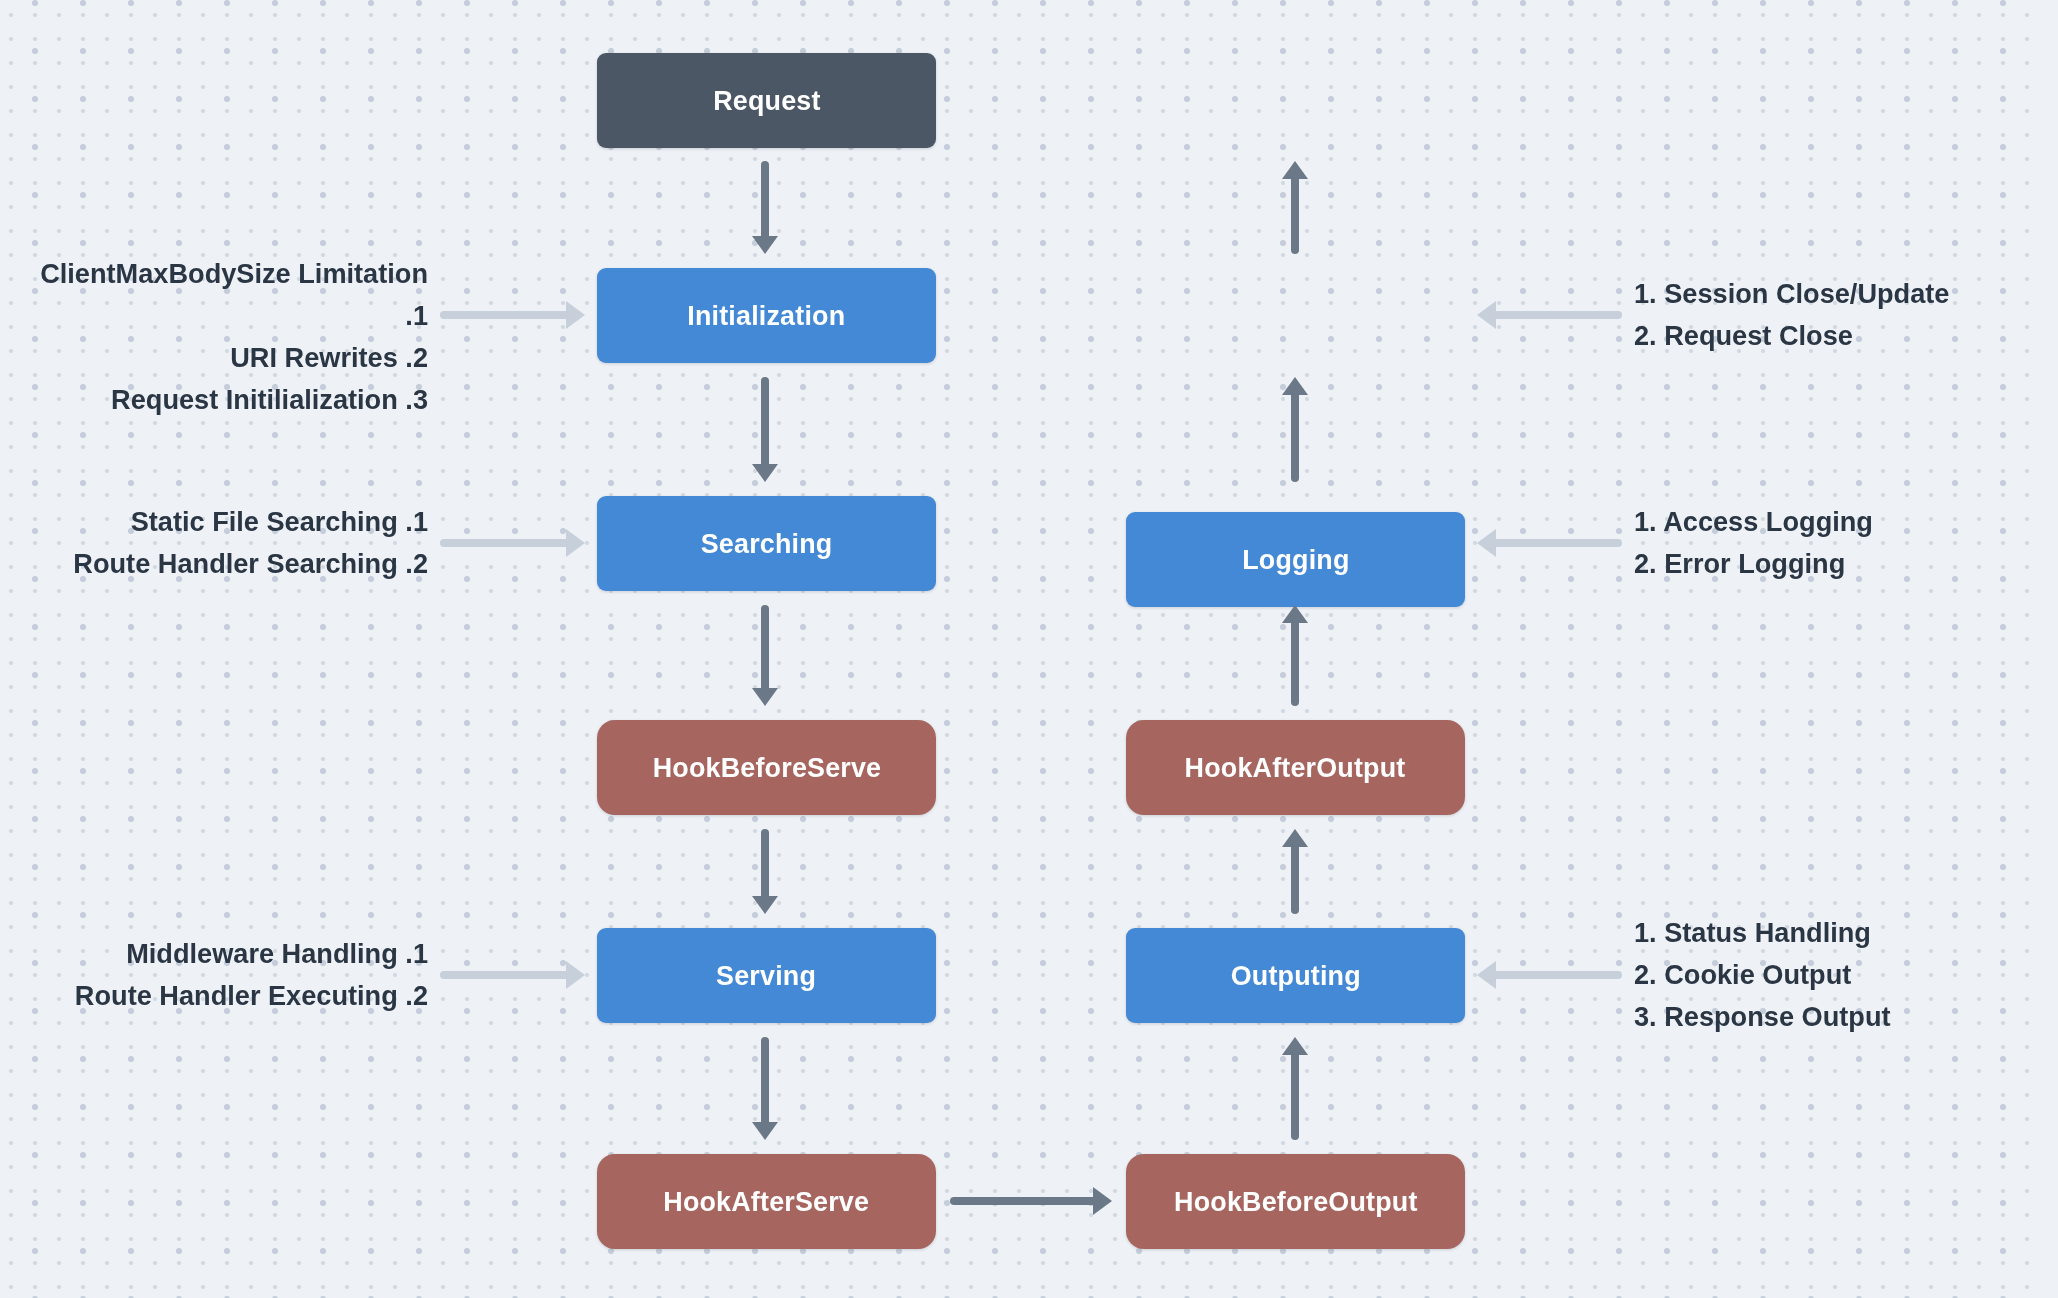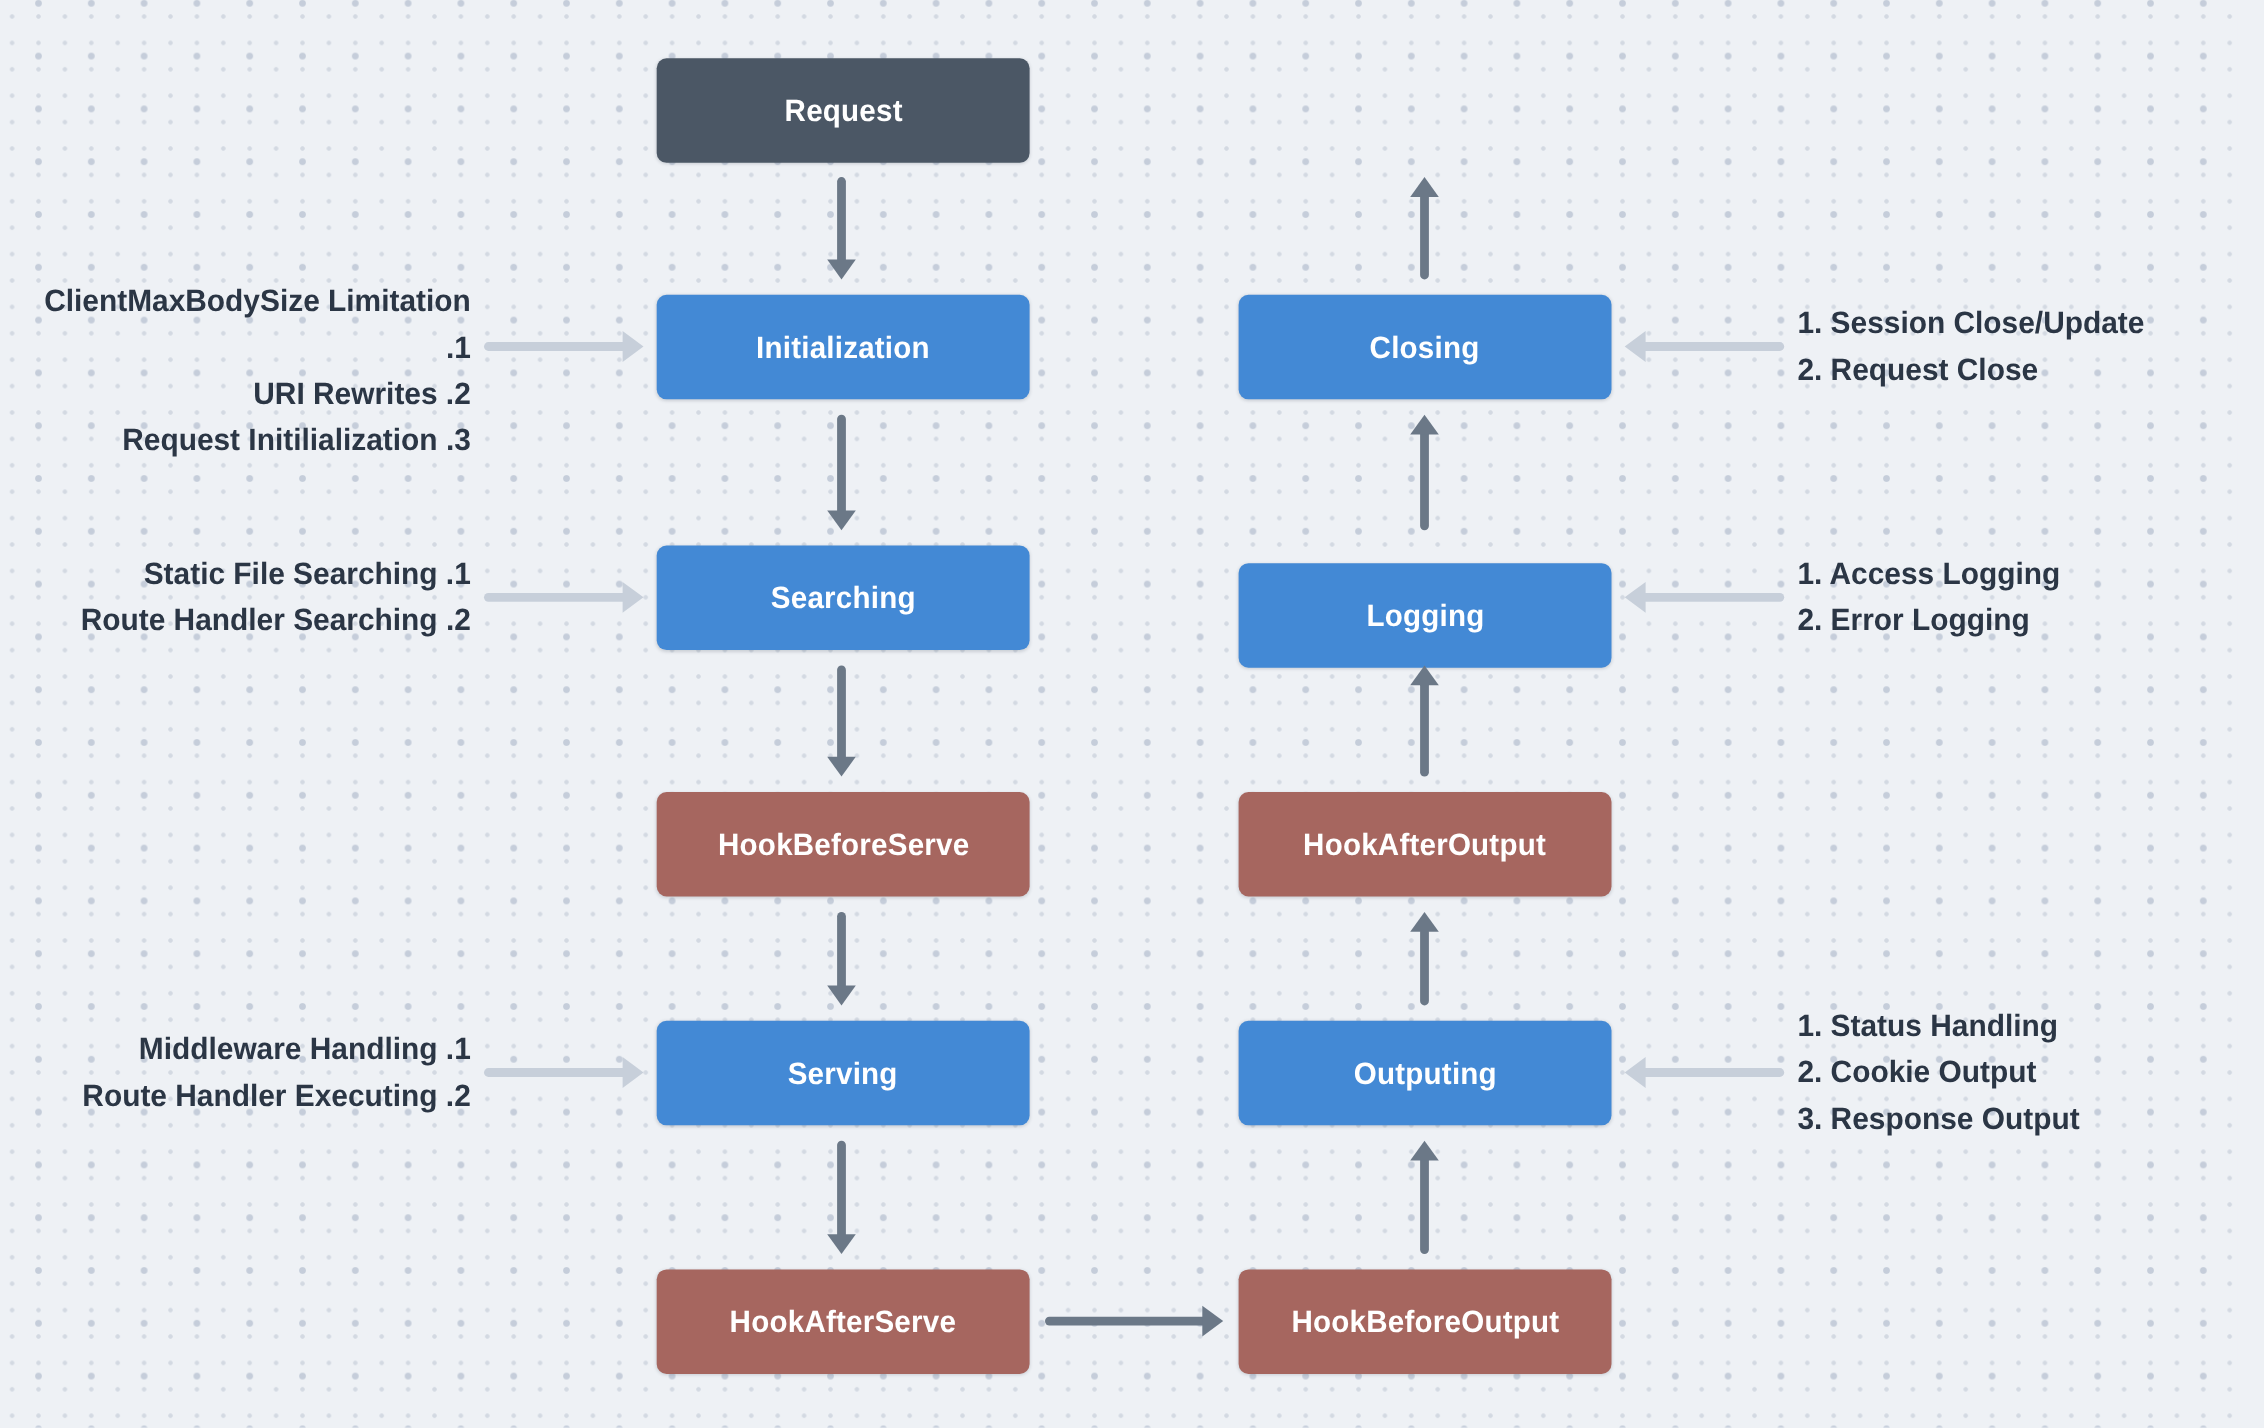--- a/index.html
+++ b/index.html
@@ -28,21 +28,21 @@
   }
   .node{
     position:absolute;
     width:339px;height:95px;
     border-radius:9px;
     display:flex;align-items:center;justify-content:center;
     box-shadow:0 1px 3px rgba(45,57,70,.18);
   }
   .node.dark{background:var(--node-dark);}
   .node.blue{background:var(--node-blue);justify-content:center;}
-  .node.red{background:var(--node-red);}
+  .node.red{background:var(--node-red);border-radius:18px;}
   .node .lbl{
     color:#ffffff;
     font-size:28px;
     font-weight:600;
     letter-spacing:.2px;
     transform:scaleX(.96);
   }
   
   .arrow-v{position:absolute;width:26px;}
   .arrow-v .shaft{position:absolute;left:9px;width:8px;background:var(--arrow);border-radius:4px;}
@@ -93,23 +93,20 @@
   <div class="node red" style="left:597px;top:720px">
     <span class="lbl">HookBeforeServe</span>
   </div>
   <div class="node blue" style="left:597px;top:928px">
     <span class="lbl">Serving</span>
   </div>
   <div class="node red" style="left:597px;top:1154px">
     <span class="lbl">HookAfterServe</span>
   </div>
 
-  <div class="node blue" style="left:1126px;top:268px">
-    <span class="lbl">Closing</span>
-  </div>
   <div class="node blue" style="left:1126px;top:512px">
     <span class="lbl">Logging</span>
   </div>
   <div class="node red" style="left:1126px;top:720px">
     <span class="lbl">HookAfterOutput</span>
   </div>
   <div class="node blue" style="left:1126px;top:928px">
     <span class="lbl">Outputing</span>
   </div>
   <div class="node red" style="left:1126px;top:1154px">

